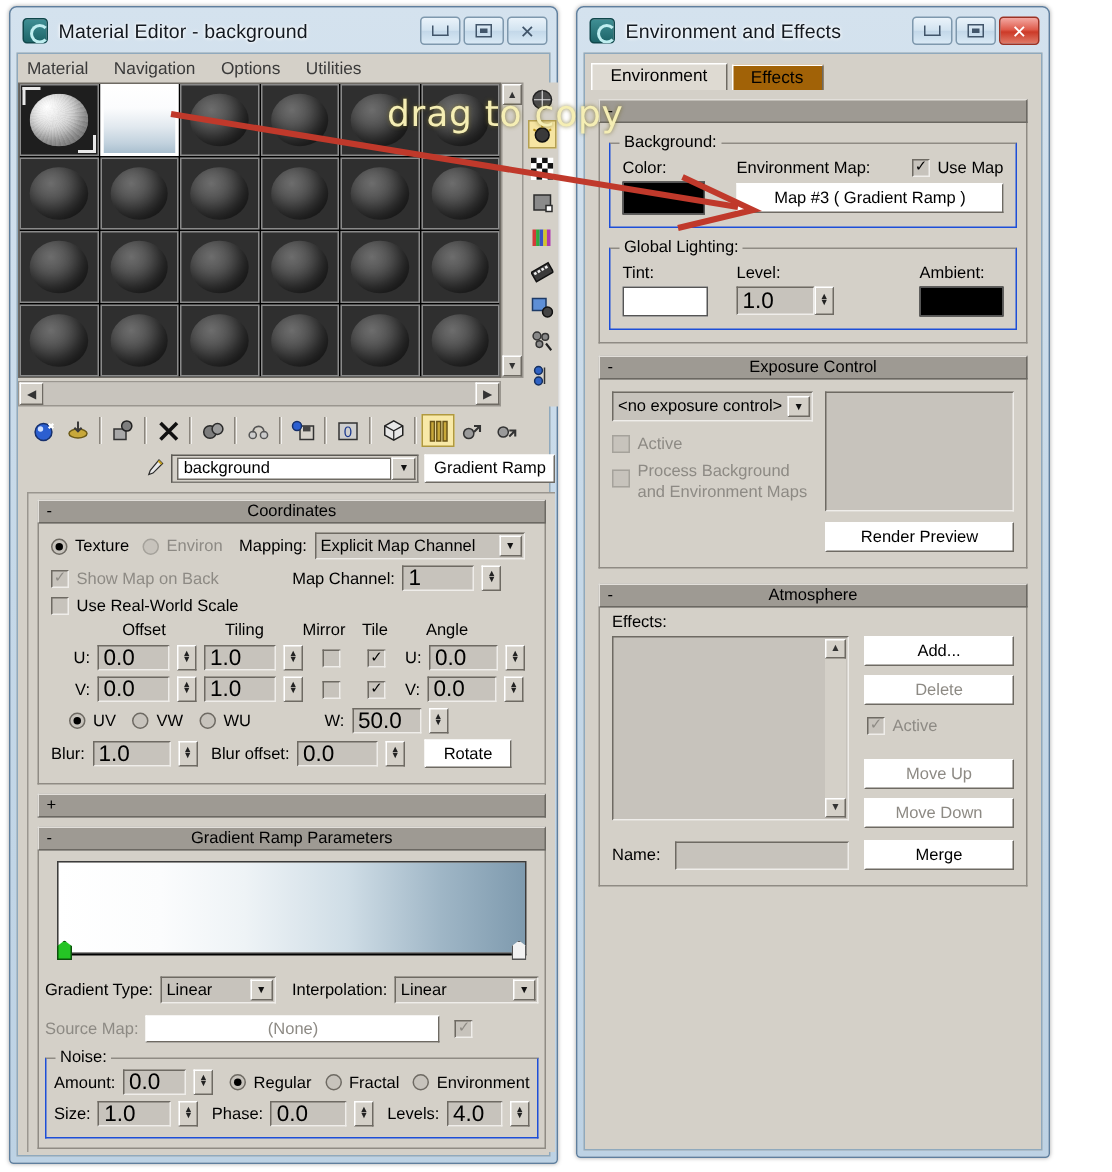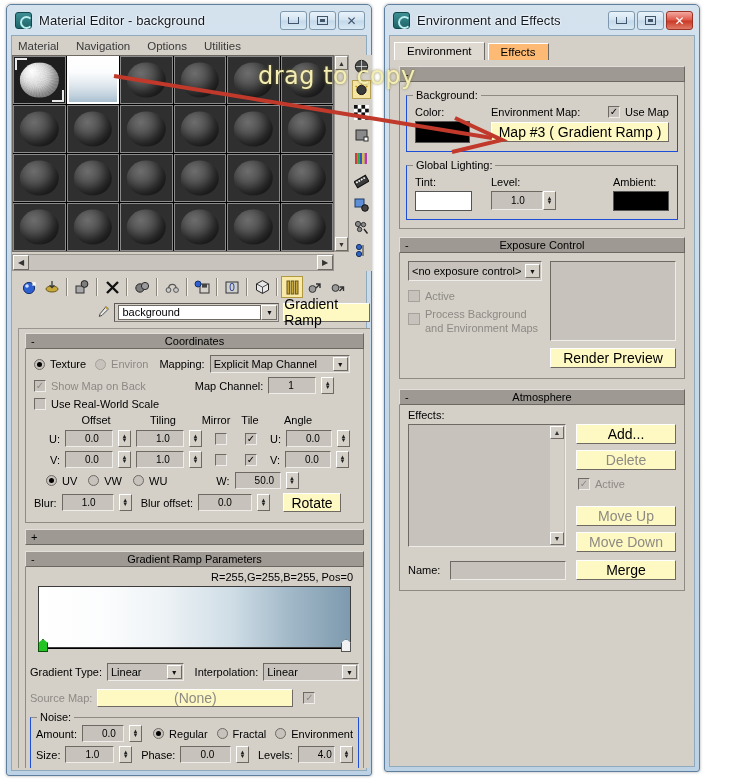--- a/index.html
+++ b/index.html
@@ -239,24 +239,24 @@
     width: 16px; height: 15px;
     background: #d4d0c8;
     border: 1px solid #fff;
     border-right-color: #6e6a63; border-bottom-color: #6e6a63;
     display: flex; align-items: center; justify-content: center;
     font-size: 7px; color: #111;
     flex: none;
     margin-right: 1px;
   }
   .btn {
-    background: #fef9c3;
+    background: #ffffff;
     border: 1px solid #fff;
     border-right-color: #6e6a63; border-bottom-color: #6e6a63;
-    font-size: 14px; color: #000;
+    font-size: 11px; color: #000;
     display: flex; align-items: center; justify-content: center;
     cursor: default;
   }
   .btn.disabled { color: #8d8a84; }
 
   
   .scrollpanel {
     position: absolute;
     left: 6px; top: 292px;
     width: 352px; bottom: 2px;
@@ -297,23 +297,23 @@
     font-size: 11px;
   }
   .row { display: flex; align-items: center; gap: 5px; margin-bottom: 4px; }
   .lbl { font-size: 11px; color: #000; white-space: nowrap; }
   .lbl.dim { color: #8d8a84; }
   .field {
     background: #c7c3bc;
     border: 1px solid #6e6a63;
     border-right-color: #efedea; border-bottom-color: #efedea;
     height: 17px;
-    font-size: 10px; color: #000;
+    font-size: 15px; color: #000;
     display: flex; align-items: center;
-    padding-left: 19px;
+    padding-left: 3px;
   }
   .spin {
     width: 13px; height: 17px;
     background: #d4d0c8;
     border: 1px solid #fff;
     border-right-color: #6e6a63; border-bottom-color: #6e6a63;
     display: flex; flex-direction: column; align-items: center; justify-content: center;
     flex: none;
     line-height: .6;
     font-size: 6px; color: #222;
@@ -383,21 +383,21 @@
     position: absolute;
     left: 4px; top: 3px;
     display: flex; align-items: flex-end;
     gap: 3px;
     height: 22px;
   }
   .tab {
     padding: 2px 12px 3px 12px;
     font-size: 11.5px;
     color: #000;
-    background: #fdba74;
+    background: #a16207;
     border: 1px solid #fff;
     border-right-color: #6e6a63; border-bottom: none;
   }
   .tab.active { background: #dedad2; padding-bottom: 4px; }
   .rp-scroll {
     position: absolute;
     left: 3px; right: 3px; top: 24px; bottom: 3px;
     background: #d4d0c8;
   }
   .listbox {
@@ -853,21 +853,20 @@
 
       <div class="rollout-head" style="margin-top:6px;">
         <span class="pm">+</span>
       </div>
 
       <div class="rollout-head" style="margin-top:6px;">
         <span class="pm">-</span>
         <span class="rt">Gradient Ramp Parameters</span>
       </div>
       <div class="rollout-body" style="border:1px solid #8f8b84;border-top:none;padding:4px 4px 6px 4px;">
-        <div style="text-align:right;padding-right:6px;font-size:11px;">R=255,G=255,B=255, Pos=0</div>
         <div class="gradbar"></div>
         <div class="gradline">
           <span class="flag" style="left:0;"></span>
           <span class="flag white" style="right:0;"></span>
         </div>
 
         <div class="row" style="margin-top:14px;">
           <span class="lbl">Gradient Type:</span>
           <span class="dropdown" style="width:80px;">
             <span>Linear</span>

